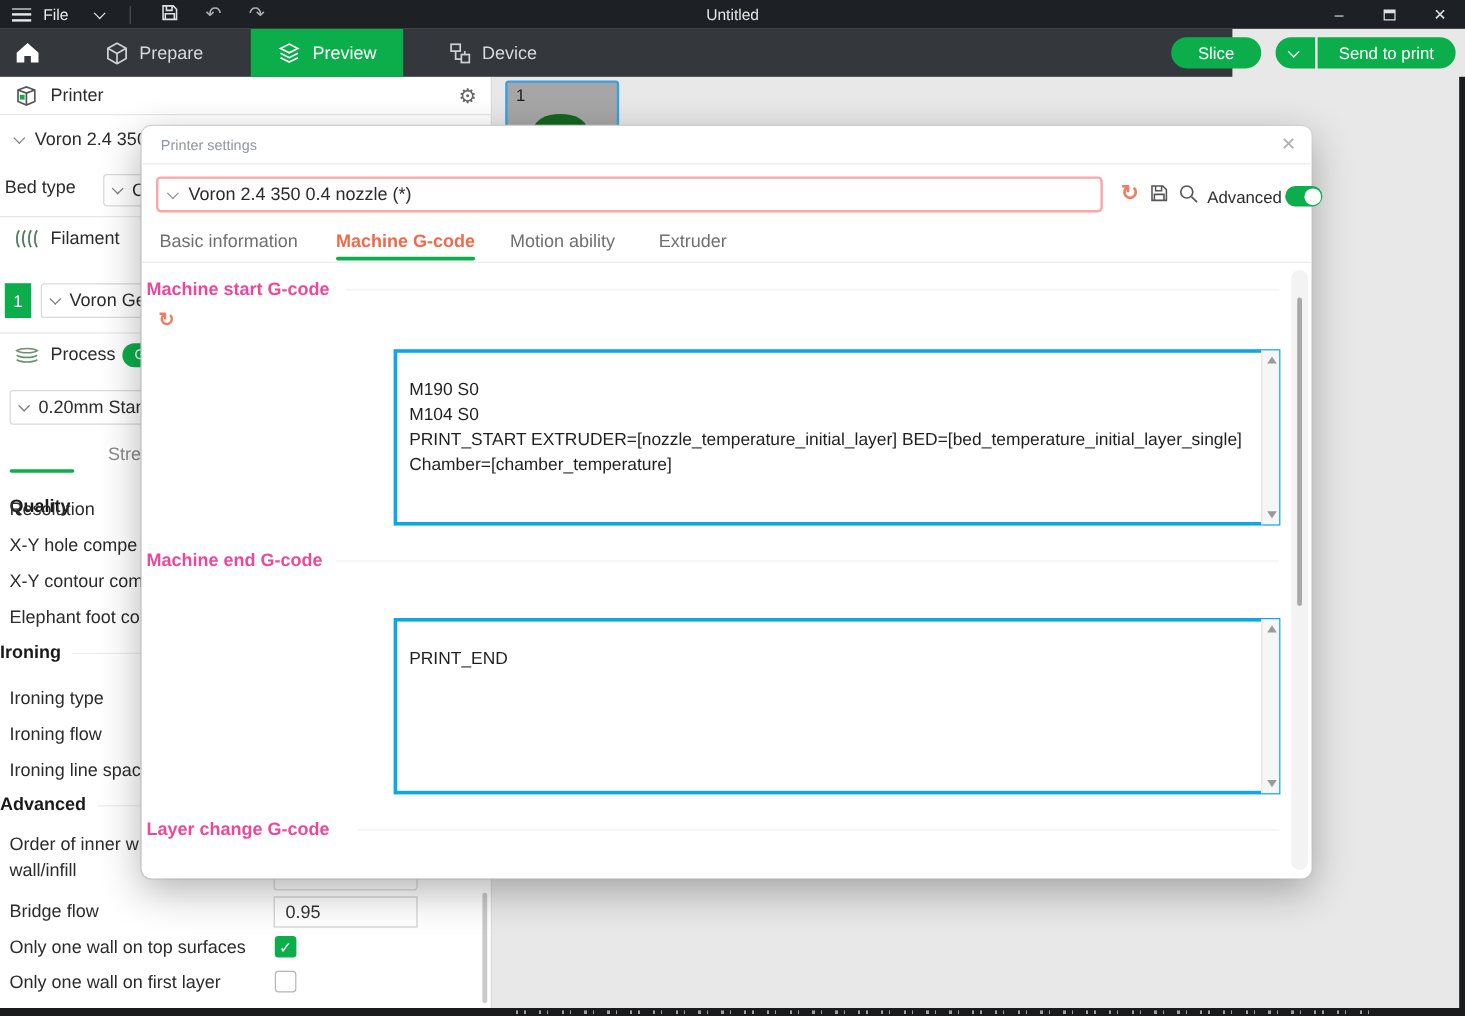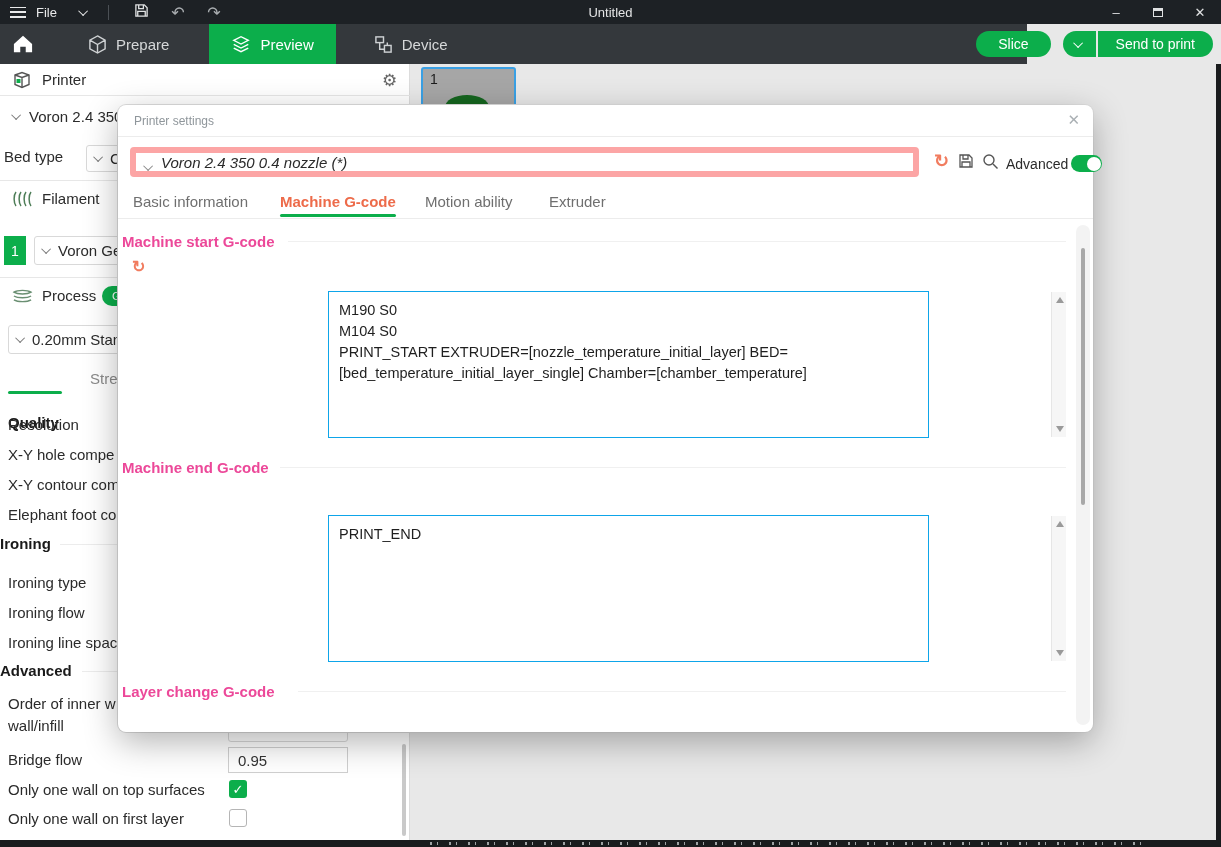--- a/index.html
+++ b/index.html
@@ -58,35 +58,35 @@
   #bottom-bar { left:0; top:840px; width:1221px; height:7px; background:#191b1d; z-index:36; overflow:hidden; }
   #bottom-frag { position:absolute; left:430px; top:2px; width:716px; height:3px; opacity:.75;
     background:repeating-linear-gradient(90deg,#caced0 0 2px,transparent 2px 7px,#caced0 7px 8px,transparent 8px 19px); }
 
   
   #dialog { left:118px; top:105px; width:975px; height:627px; background:#fff; border-radius:8px;
     box-shadow:0 10px 34px rgba(0,0,0,.30), 0 0 0 1px #e0e0e0; z-index:30; }
   #dlg-title { left:16px; top:9px; font-size:12px; color:#8f969b; }
   #dlg-close { right:13px; top:6px; font-size:15px; color:#aab0b4; }
   #dlg-head-divider { left:0; top:31px; width:975px; height:1px; background:#ececec; }
-  #dlg-combo { left:12px; top:42px; width:789px; height:30px; border:6px solid #fca5a5; border-radius:4px; display:flex; align-items:flex-end; font-size:15px; color:#2b2b2b;font-style:italic; }
+  #dlg-combo { left:12px; top:42px; width:789px; height:30px; border:2px solid #fca5a5; border-radius:4px; display:flex; align-items:center; font-size:15px; color:#2b2b2b; }
   #dlg-combo .chev { border-color:#8a8a8a; margin:0 8px 0 10px; }
   #reset-top { left:816px; top:47px; color:#f17c5f; font-size:18px; font-weight:bold; line-height:18px; }
   #adv-label { left:888px; top:51px; font-size:14px; color:#2b2b2b; }
   #adv-toggle { left:953px; top:50px; width:31px; height:17px; background:#0cae4b; border-radius:9px; }
   #adv-knob { position:absolute; right:1.5px; top:1.5px; width:14px; height:14px; background:#fff; border-radius:50%; }
   .dlg-tab { position:absolute; top:88px; font-size:15px; color:#6f6f6f; white-space:nowrap; }
   .dlg-tab.active { color:#ed6b4a; font-weight:bold; }
   #tab-underline { left:162px; top:109px; width:116px; height:3px; background:#0cae4b; border-radius:2px; }
   #dlg-tabs-divider { left:0; top:113px; width:975px; height:1px; background:#ececec; }
   .group-head { position:absolute; left:4px; font-size:15px; font-weight:bold; color:#ec4899; white-space:nowrap; }
   .group-line { position:absolute; height:1px; background:#f0f0f0; }
   #reset-start { left:14px; top:152px; color:#f17c5f; font-size:16px; font-weight:bold; }
-  .gcode-box { position:absolute; left:210px; width:601px; height:147px; border:1px solid #0ea5e9; background:#fff;
-    font-size:14.5px; line-height:21px; color:#1f1f1f; padding:8px 26px 5px 10px; white-space:pre-wrap; overflow-wrap:break-word; overflow:hidden; }
+  .gcode-box { position:absolute; left:210px; width:739px; height:147px; border:3px solid #0ea5e9; background:#fff;
+    font-size:14.5px; line-height:21px; color:#1f1f1f; padding:21px 26px 5px 10px; white-space:pre-wrap; overflow-wrap:break-word; overflow:hidden; }
   .vrail { position:absolute; right:0; top:0; bottom:0; width:15px; background:#f6f6f6; border-left:1px solid #e6e6e6; }
   .tri-up { position:absolute; top:5px; left:3.5px; width:0; height:0; border-left:4px solid transparent; border-right:4px solid transparent; border-bottom:6px solid #9a9a9a; }
   .tri-dn { position:absolute; bottom:5px; left:3.5px; width:0; height:0; border-left:4px solid transparent; border-right:4px solid transparent; border-top:6px solid #9a9a9a; }
   #dlg-scroll-track { left:958px; top:120px; width:14px; height:500px; background:#f3f3f3; border-radius:7px; }
   #dlg-scroll-thumb { position:absolute; left:5px; top:23px; width:4px; height:257px; background:#a8a8a8; border-radius:2px; }
 </style>
 </head>
 <body>
 
 <div id="stage">

